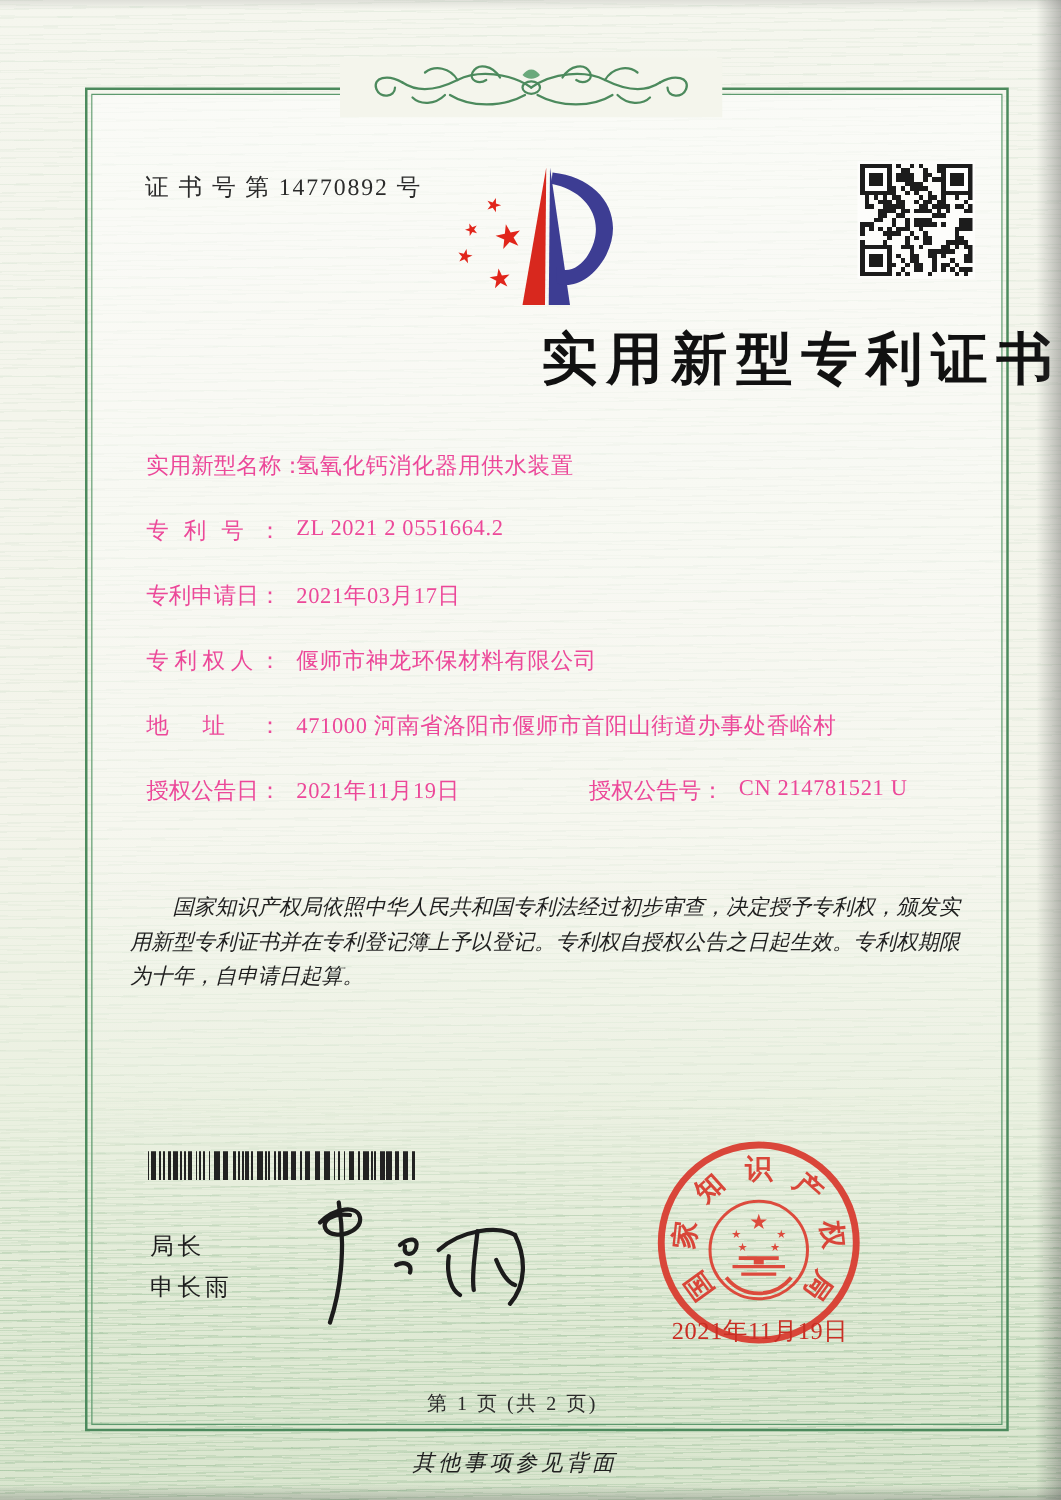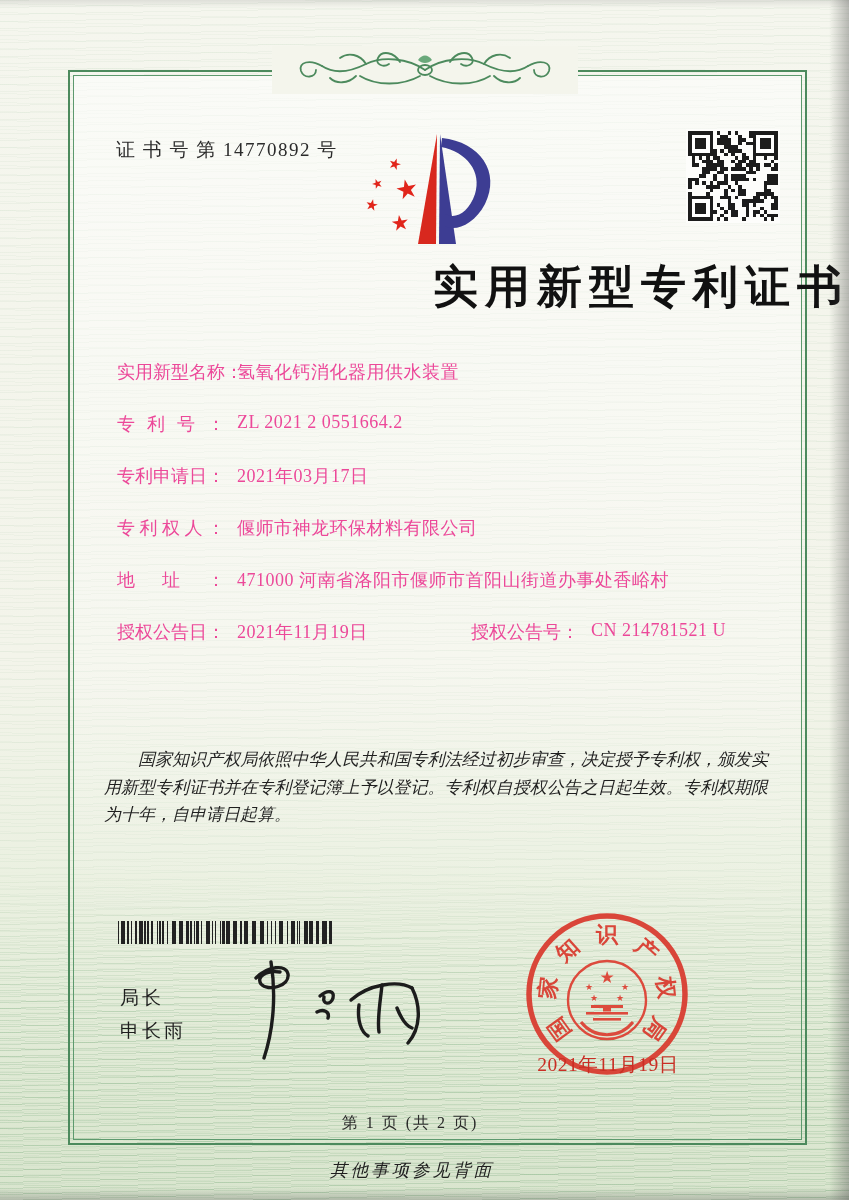--- a/index.html
+++ b/index.html
@@ -48,21 +48,21 @@
     font-size:45px;font-weight:bold;letter-spacing:7px;color:#111;
     font-family:"Liberation Serif","DejaVu Serif",serif;}
 
   .fields{position:absolute;left:117px;top:360px;width:660px;font-size:18px;color:#ec4899;}
   .frow{height:22px;margin-bottom:30px;white-space:nowrap;}
   .flabel{display:inline-block;width:108px;text-align:justify;text-align-last:justify;vertical-align:top;}
   .fvalue{margin-left:12px;letter-spacing:.5px;}
   .grant-no{position:absolute;left:338px;top:0;margin-left:16px;}
 
   .paras{position:absolute;left:104px;top:712px;width:664px;font-size:17px;line-height:27.5px;
-    color:#1f1f1f;font-style:italic;font-family:"Liberation Serif","DejaVu Serif",serif;margin-top:34px;}
+    color:#1f1f1f;font-style:italic;font-family:"Liberation Serif","DejaVu Serif",serif;}
   .paras p{margin:0 0 3px 0;text-indent:2em;text-align:justify;}
 
   .barcode{position:absolute;left:118px;top:921px;width:218px;height:23px;}
 
   .signer{position:absolute;left:120px;top:981px;font-size:19px;color:#1d1d1d;
     font-family:"Liberation Sans","DejaVu Sans",sans-serif;letter-spacing:3px;line-height:33px;}
   .sig-svg{position:absolute;left:238px;top:958px;width:235px;height:110px;}
 
   .seal-svg{position:absolute;left:521px;top:908px;width:172px;height:172px;opacity:.93;}
   .seal-date{position:absolute;left:523px;top:1051px;width:170px;text-align:center;

